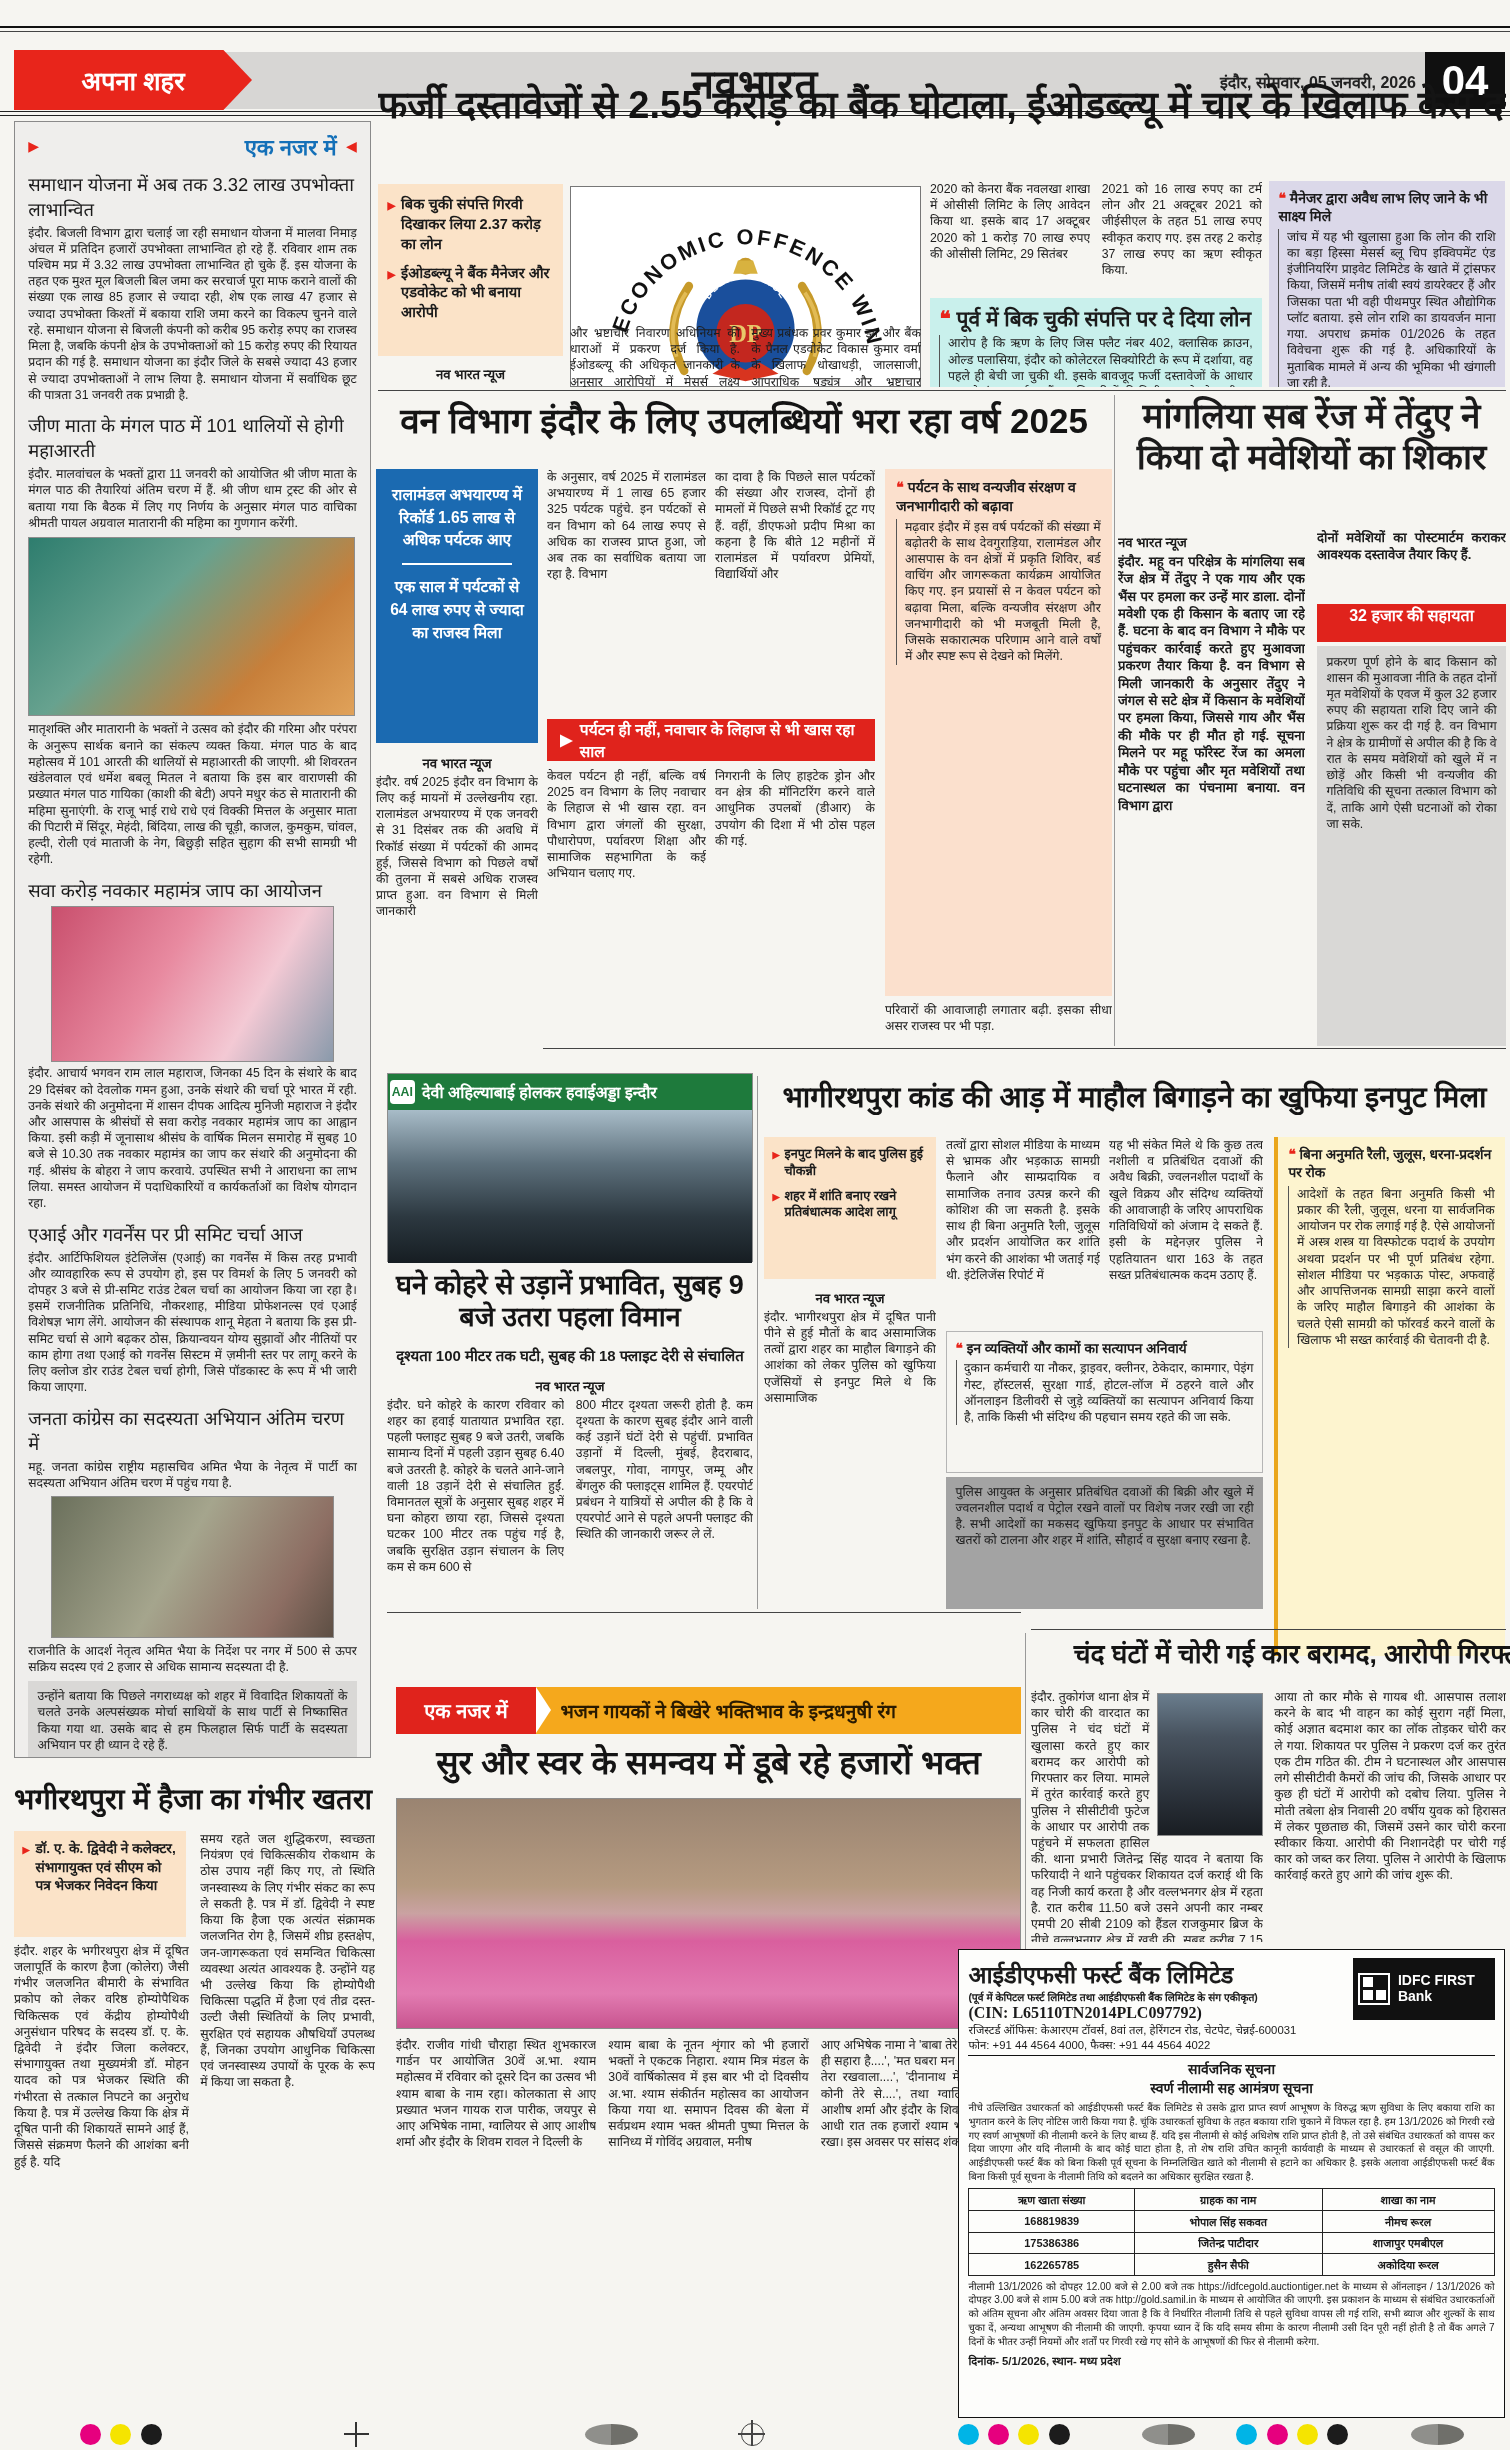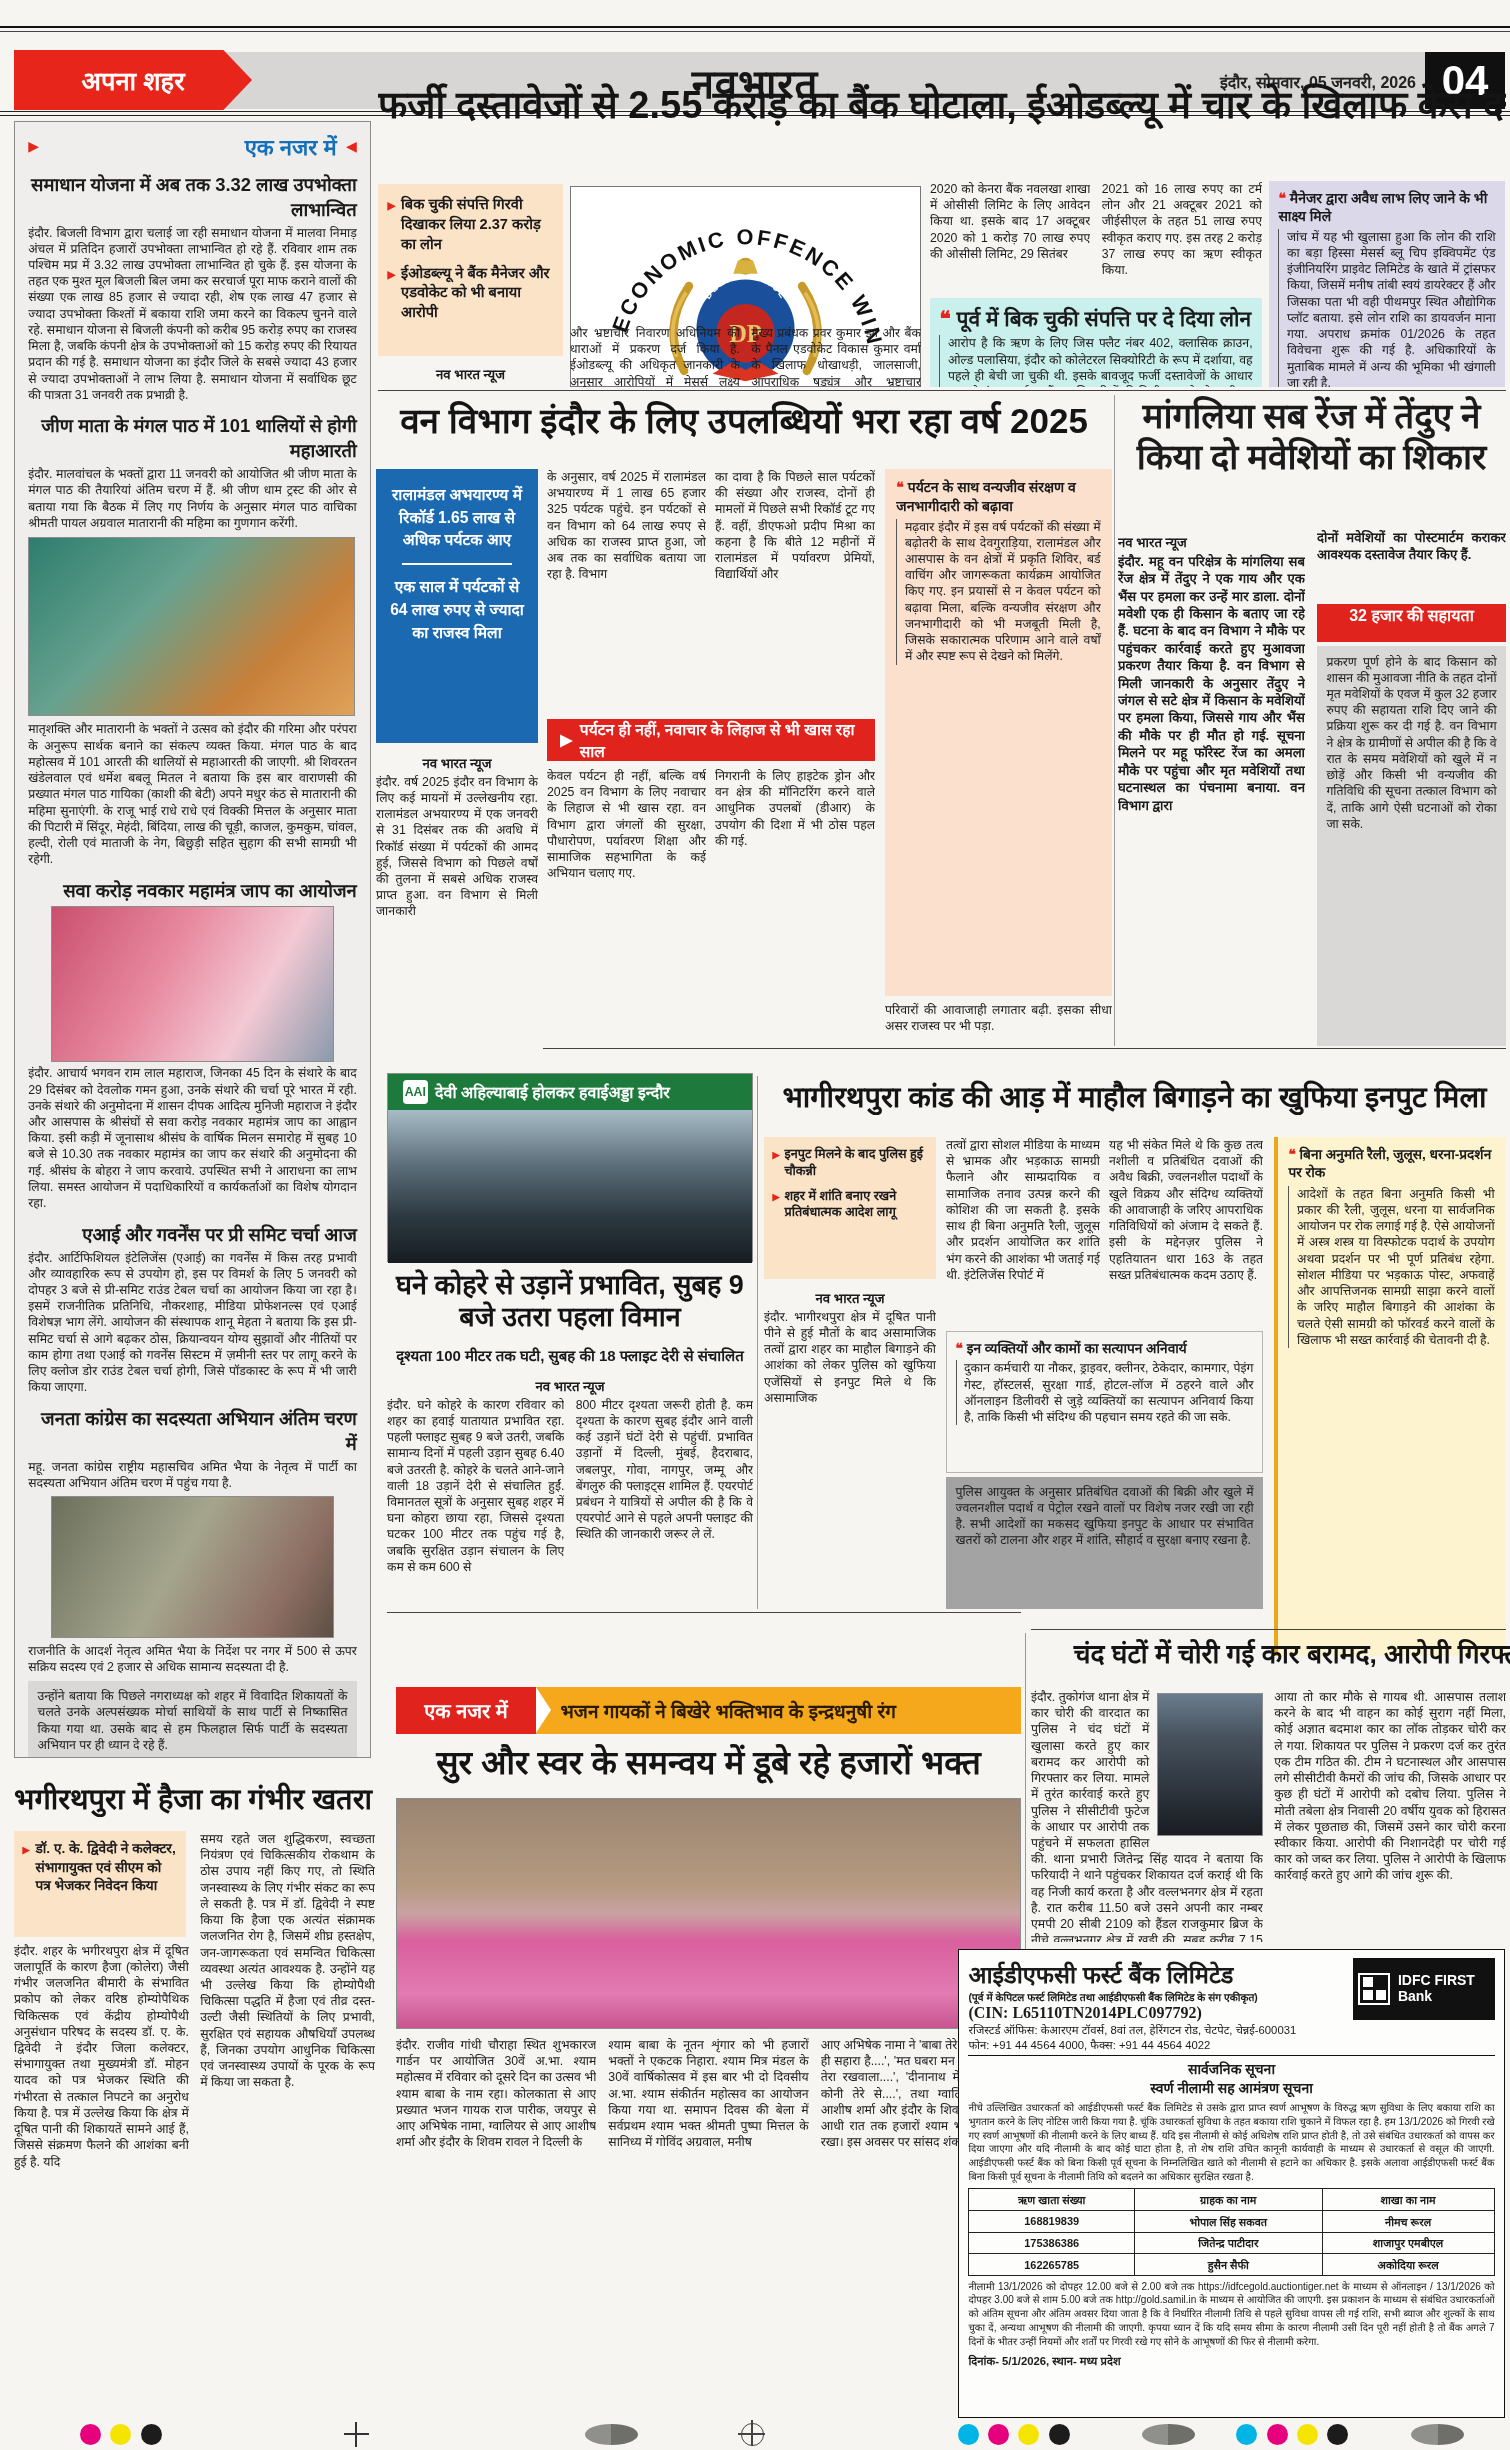--- a/index.html
+++ b/index.html
@@ -30,21 +30,21 @@
   .nowrap { white-space:nowrap; overflow:hidden; }
   .cols2 { display:flex; gap:11.3px; }
   .cols2 > div { flex:1; }
   .overflow { overflow:hidden; }
 
   
   .sidebar { top:121px; left:14px; width:357px; height:1637px; background:#efeeec; border:0.9px solid #8a8a8a; padding:9.4px 13.2px; overflow:hidden; }
   .sb-head { display:flex; align-items:center; margin-bottom:5.7px; }
   .sb-head .tri { color:#e8251b; font-size:14px; }
   .sb-head .ttl { flex:1; text-align:right; color:#1470b8; font-weight:800; font-size:22px; padding-right:9.4px; }
-  .sb-h { font-size:18.4px; font-weight:700; margin:9.4px 0 3.8px; text-align:right; }
+  .sb-h { font-size:18.4px; font-weight:400; margin:9.4px 0 3.8px; text-align:left; }
   .photo { border:0.9px solid #8d8d8d; }
   .graybox { background:#d9d8d6; padding:7.6px 9.4px; margin-top:5.7px; }
 
   
   .bank-head { top:77px; left:378px; width:1128px; font-size:38px; text-align:center; }
   .bulletbox { top:184px; left:378px; width:185px; height:172px; background:#fbe3c8; padding:11.3px 9.4px; }
   .bulletbox .it { display:flex; font-size:14.6px; font-weight:800; line-height:1.35; margin-bottom:9.4px; }
   .bulletbox .tri { color:#e8251b; font-size:10.4px; margin:3.8px 5.7px 0 0; }
   .bank-lead { top:361px; left:378px; width:185px; height:26.4px; overflow:hidden; }
   .eow { top:186px; left:570px; width:351px; height:201px; background:#fff; border:0.9px solid #777; }
@@ -74,21 +74,21 @@
 
   
   .leo-head { top:396px; left:1118px; width:387px; font-size:35px; text-align:center; line-height:1.18; font-family:"Liberation Serif", serif; font-weight:700; }
   .leo-c1 { top:529px; left:1118px; width:187px; height:517px; }
   .leo-c2top { top:529px; left:1317px; width:189px; height:74px; }
   .redbadge { top:604px; left:1317px; width:189px; height:38px; background:#e0231c; color:#fff; font-weight:800; font-size:16px; display:flex; align-items:flex-start; justify-content:center; }
   .leo-info { top:646px; left:1317px; width:189px; height:400px; background:#d9d8d6; padding:7.6px 9.4px; overflow:hidden; }
 
   
   .fog-photo { top:1073px; left:387px; width:366px; height:189px; }
-  .fog-sign { height:36px; background:#1e7a3c; color:#fff; display:flex; align-items:center; gap:7.6px; padding:0 15px; font-size:16px; font-weight:bold; }
+  .fog-sign { height:36px; background:#1e7a3c; color:#fff; display:flex; align-items:center; gap:7.6px; padding:0 2px; font-size:16px; font-weight:bold; }
   .fog-sign .aai { width:24.5px; height:24.5px; background:#fff; border-radius:3.8px; color:#1e7a3c; font-size:12.3px; font-weight:800; display:flex; align-items:center; justify-content:center; }
   .fog-body { height:153px; background:linear-gradient(180deg,#a8bcc8 0%,#5d707c 35%,#2c3840 70%,#161d22 100%); }
   .fog-head { top:1269px; left:387px; width:366px; text-align:center; font-size:27px; line-height:1.2; }
   .fog-sub { top:1345px; left:387px; width:366px; text-align:center; font-size:15px; font-weight:800; }
   .fog-cols { top:1373px; left:387px; width:366px; height:236px; }
 
   
   .intel-head { top:1076px; left:763px; width:743px; font-size:29px; text-align:center; }
   .intel-bullets { top:1137px; left:764px; width:172px; height:142px; background:#fbe3c8; padding:9.4px 8.5px; }
   .intel-bullets .it { display:flex; font-size:12.7px; font-weight:800; line-height:1.3; margin-bottom:8.5px; }

